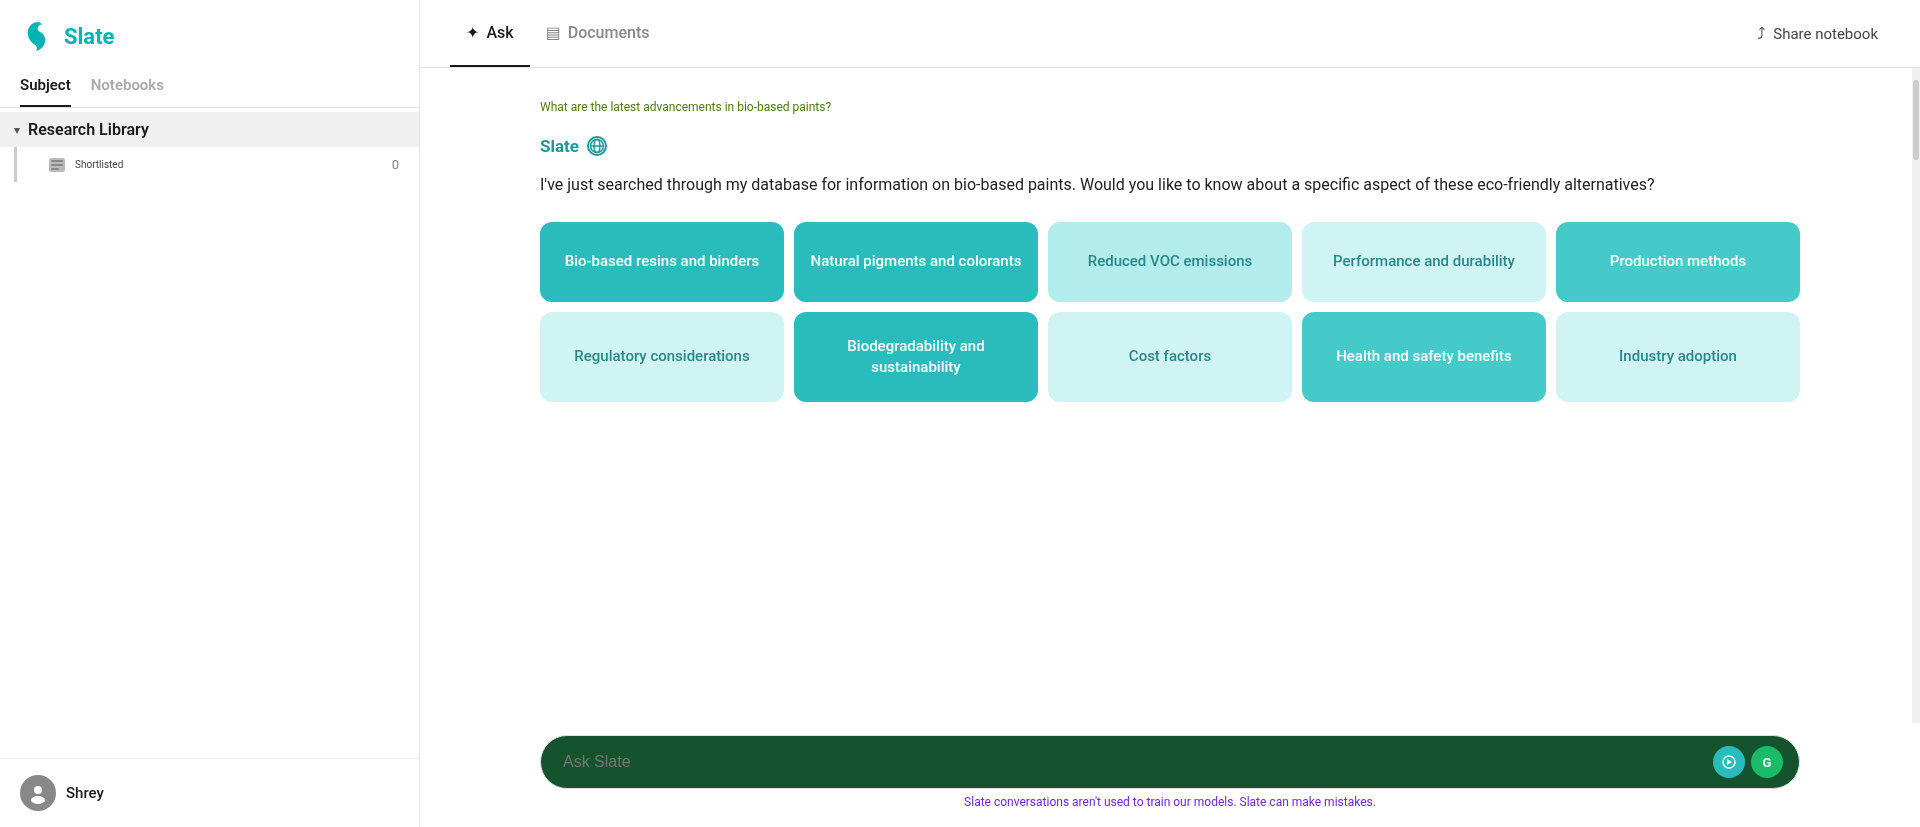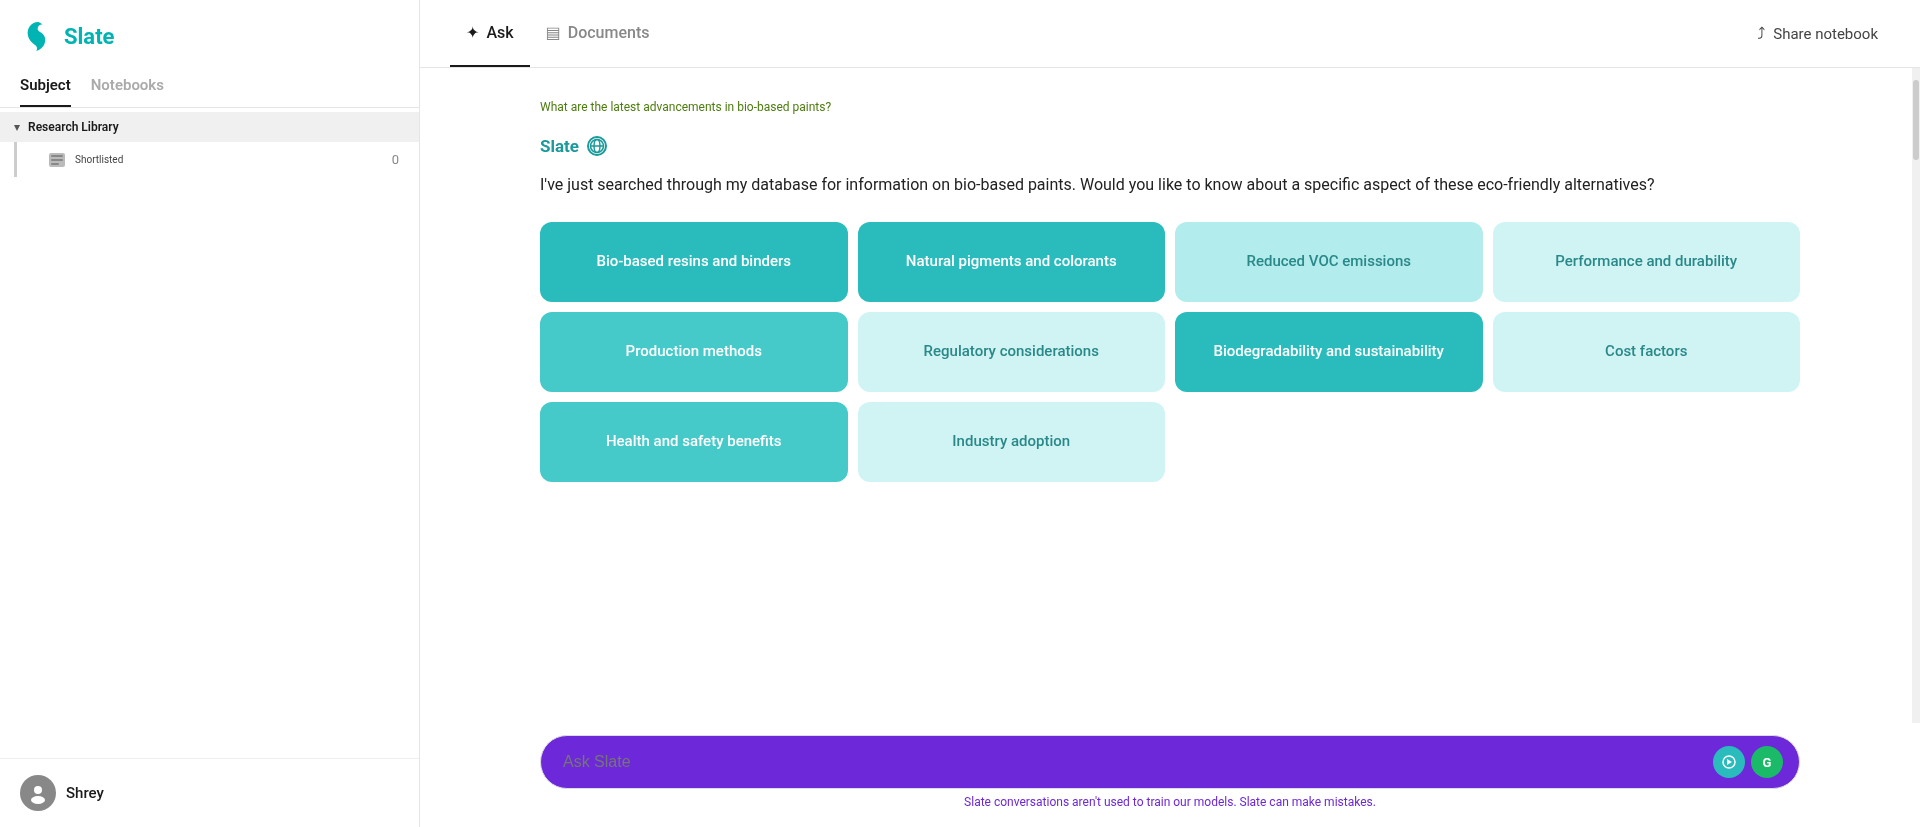--- a/index.html
+++ b/index.html
@@ -65,21 +65,21 @@
       background: #f0f0f0;
       padding: 8px 14px;
       display: flex;
       align-items: center;
       gap: 8px;
       cursor: pointer;
       margin-top: 4px;
     }
 
     .sidebar-section-label {
-      font-size: 12px;
+      font-size: 16px;
       font-weight: 600;
       color: #1a1a1a;
     }
 
     .chevron-icon {
       font-size: 12px;
       color: #555;
     }
 
     .sidebar-item {
@@ -252,21 +252,21 @@
 
     .bot-text {
       font-size: 16px;
       color: #222;
       line-height: 1.6;
     }
 
     
     .topic-grid {
       display: grid;
-      grid-template-columns: repeat(4, 1fr);
+      grid-template-columns: repeat(5, 1fr);
       gap: 10px;
       margin-top: 8px;
     }
 
     .topic-card {
       border-radius: 12px;
       padding: 24px 16px;
       font-size: 15px;
       font-weight: 500;
       text-align: center;
@@ -303,21 +303,21 @@
       padding: 12px 120px 8px 120px;
       flex-shrink: 0;
     }
 
     .input-wrapper {
       display: flex;
       align-items: center;
       border: 1.5px solid #ddd;
       border-radius: 30px;
       padding: 10px 16px 10px 22px;
-      background: #6d28d9;
+      background: #14532d;
       gap: 10px;
     }
 
     .input-field {
       flex: 1;
       border: none;
       outline: none;
       font-size: 16px;
       color: #aaa;
       background: transparent;

